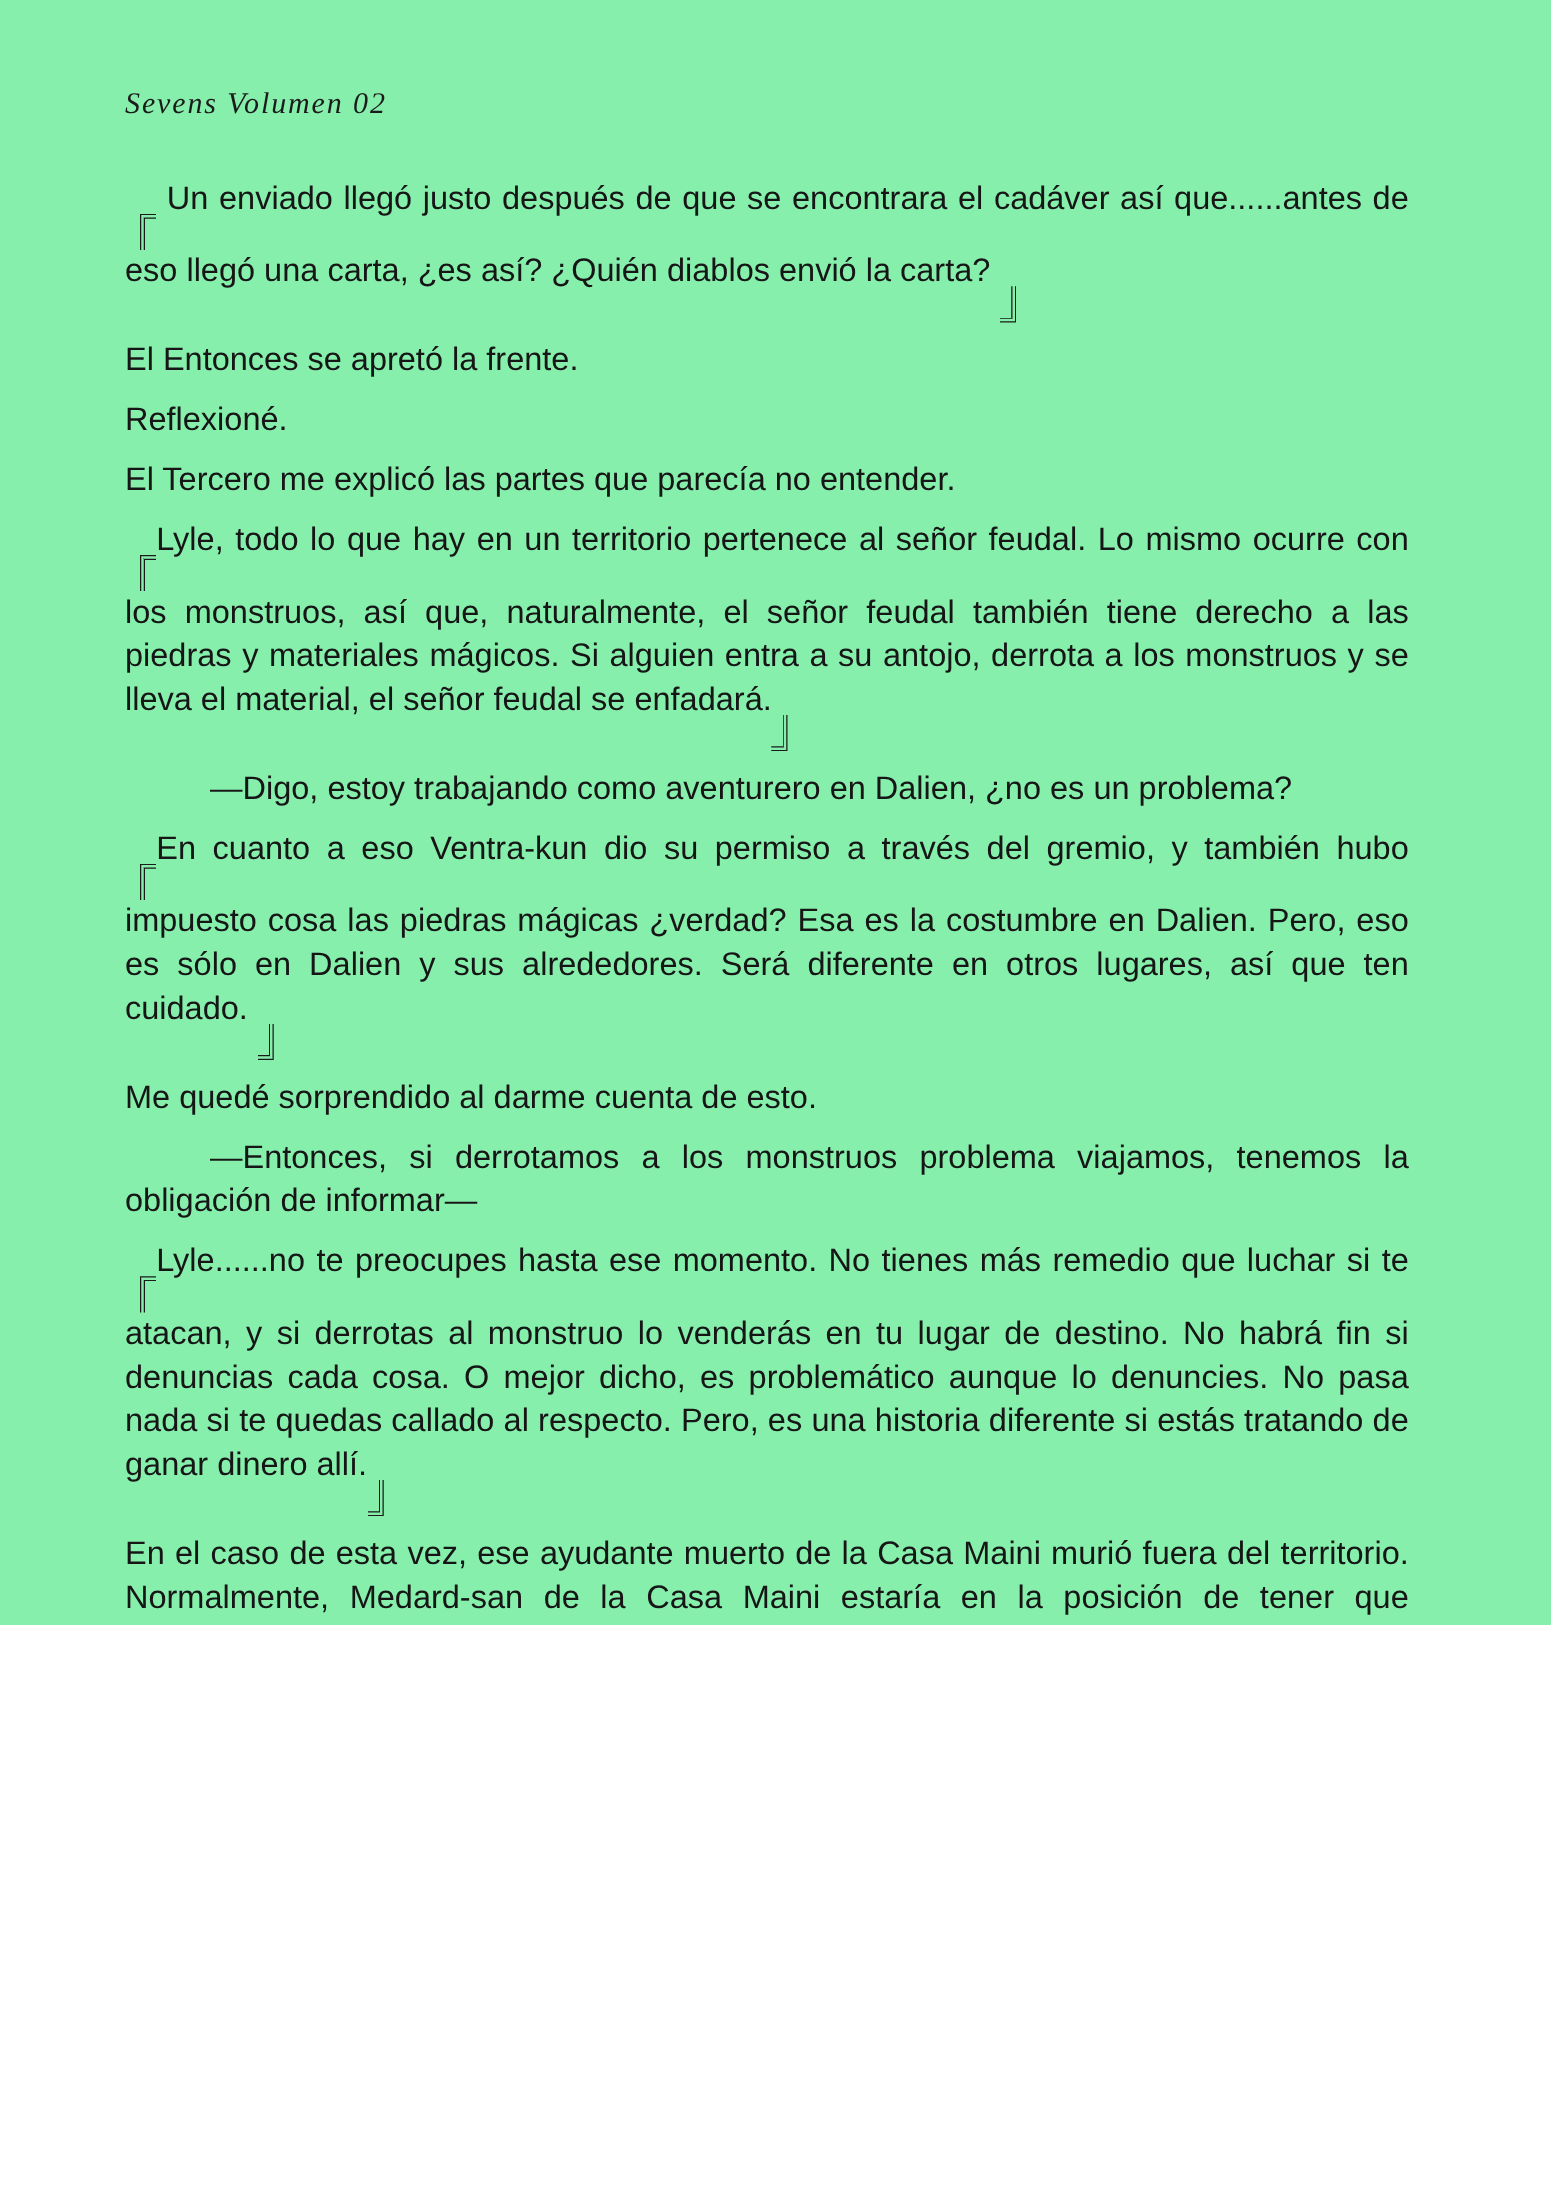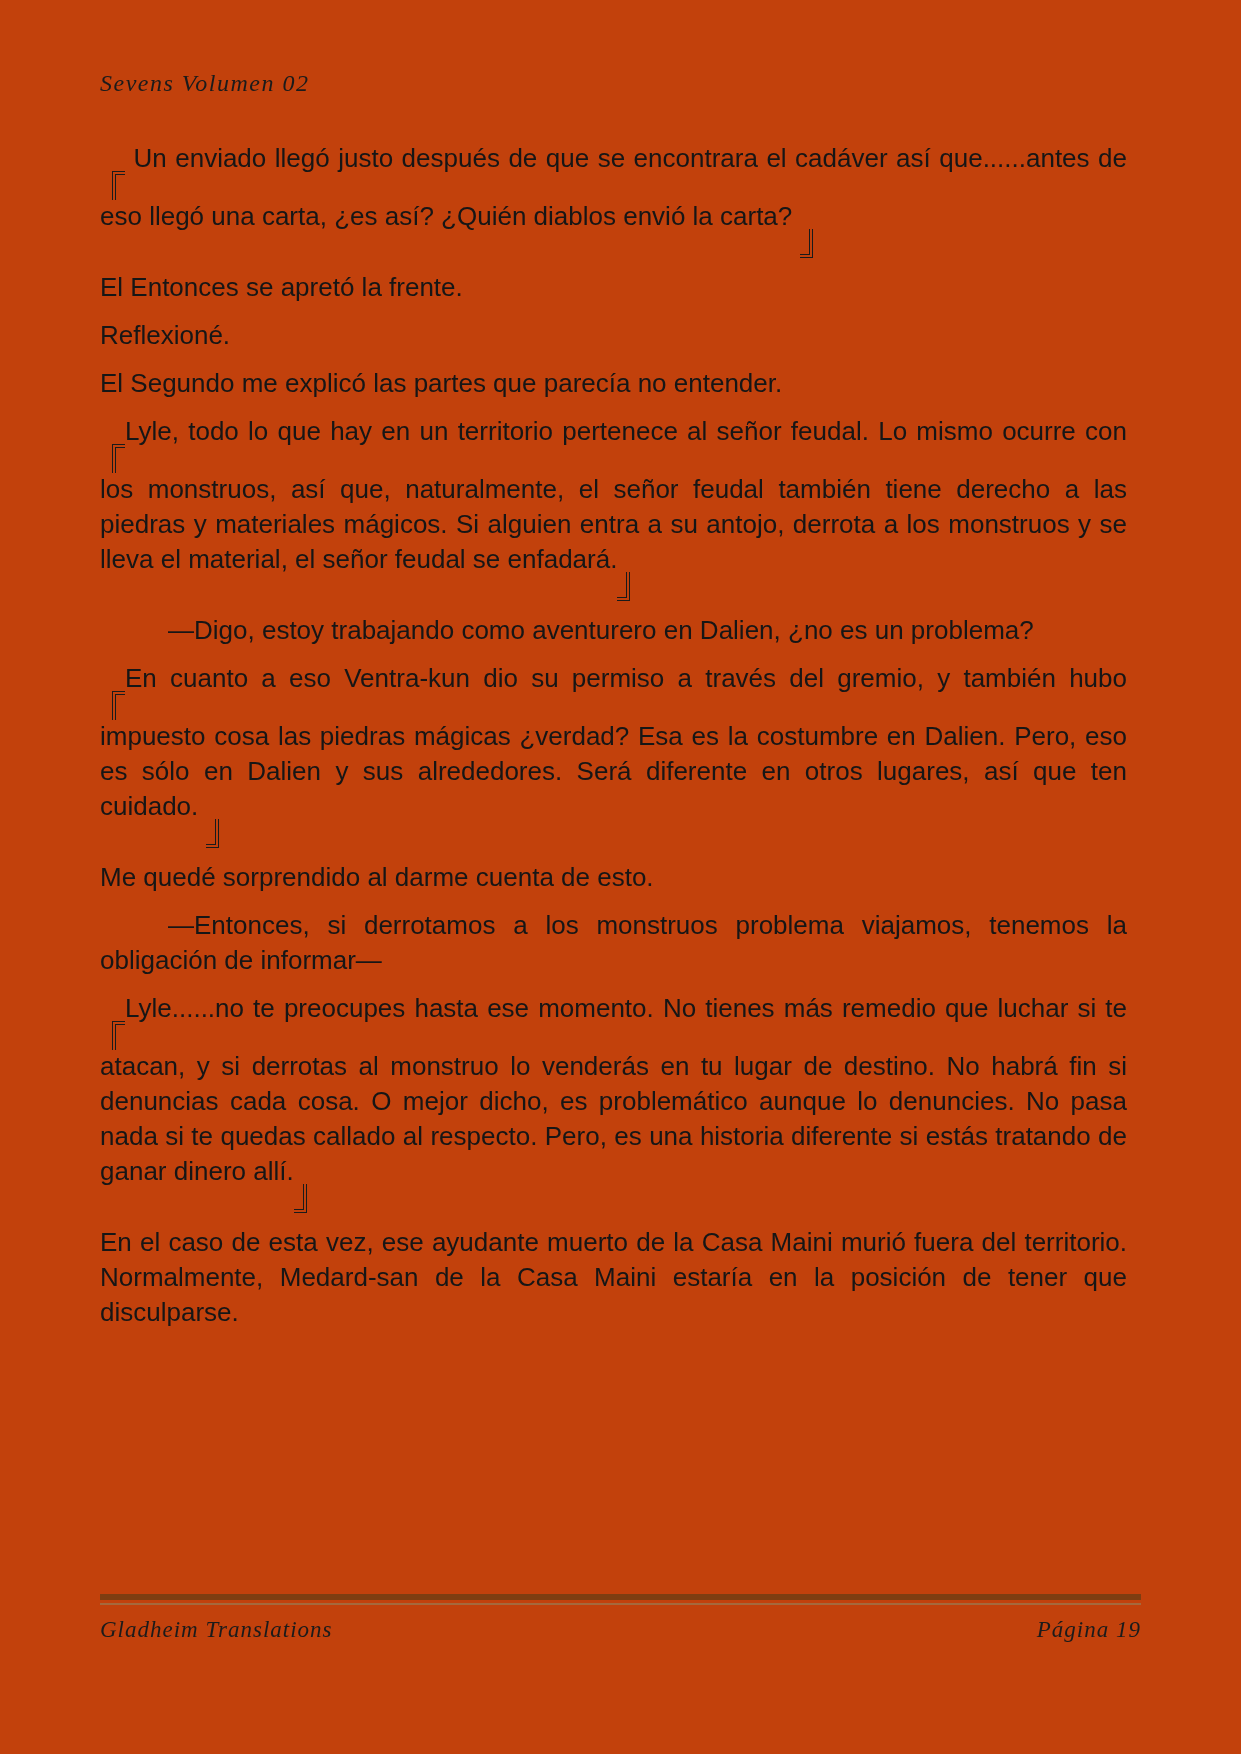--- a/index.html
+++ b/index.html
@@ -1,20 +1,20 @@
 <!DOCTYPE html>
 <html lang="es"><head>
 <meta charset="utf-8">
 <style>
   html,body{margin:0;padding:0;background:#fff;}
   .page{
     position:relative;
     width:1241px;
-    height:1754px;
-    background:#c2410c;
+    height:1300px;
+    background:#86efac;
     color:#161616;
     font-family:"Liberation Sans","DejaVu Sans",sans-serif;
     overflow:hidden;
   }
   .content{
     position:absolute;
     left:100px;
     top:70px;
     width:1041px;
   }
@@ -91,21 +91,21 @@
 
     <div class="doc-header">Sevens Volumen 02</div>
 
     <p class="para dialogue"><span class="cb cb-open">『</span><span> Un enviado llegó justo después de que se encontrara el cadáver así que......antes de eso llegó una carta, ¿es así? ¿Quién diablos envió la carta? </span><span class="cb cb-close">』</span></p>
 
     <p class="para">El Entonces se apretó la frente.</p>
 
 
     <p class="para">Reflexioné.</p>
 
-    <p class="para">El Segundo me explicó las partes que parecía no entender.</p>
+    <p class="para">El Tercero me explicó las partes que parecía no entender.</p>
 
     <p class="para dialogue"><span class="cb cb-open">『</span><span>Lyle, todo lo que hay en un territorio pertenece al señor feudal. Lo mismo ocurre con los monstruos, así que, naturalmente, el señor feudal también tiene derecho a las piedras y materiales mágicos. Si alguien entra a su antojo, derrota a los monstruos y se lleva el material, el señor feudal se enfadará.</span><span class="cb cb-close">』</span></p>
 
     <p class="para dash">—Digo, estoy trabajando como aventurero en Dalien, ¿no es un problema?</p>
 
     <p class="para dialogue"><span class="cb cb-open">『</span><span>En cuanto a eso Ventra-kun dio su permiso a través del gremio, y también hubo impuesto cosa las piedras mágicas ¿verdad? Esa es la costumbre en Dalien. Pero, eso es sólo en Dalien y sus alrededores. Será diferente en otros lugares, así que ten cuidado. </span><span class="cb cb-close">』</span></p>
 
     <p class="para">Me quedé sorprendido al darme cuenta de esto.</p>
 
     <p class="para dash">—Entonces, si derrotamos a los monstruos problema viajamos, tenemos la obligación de informar—</p>

